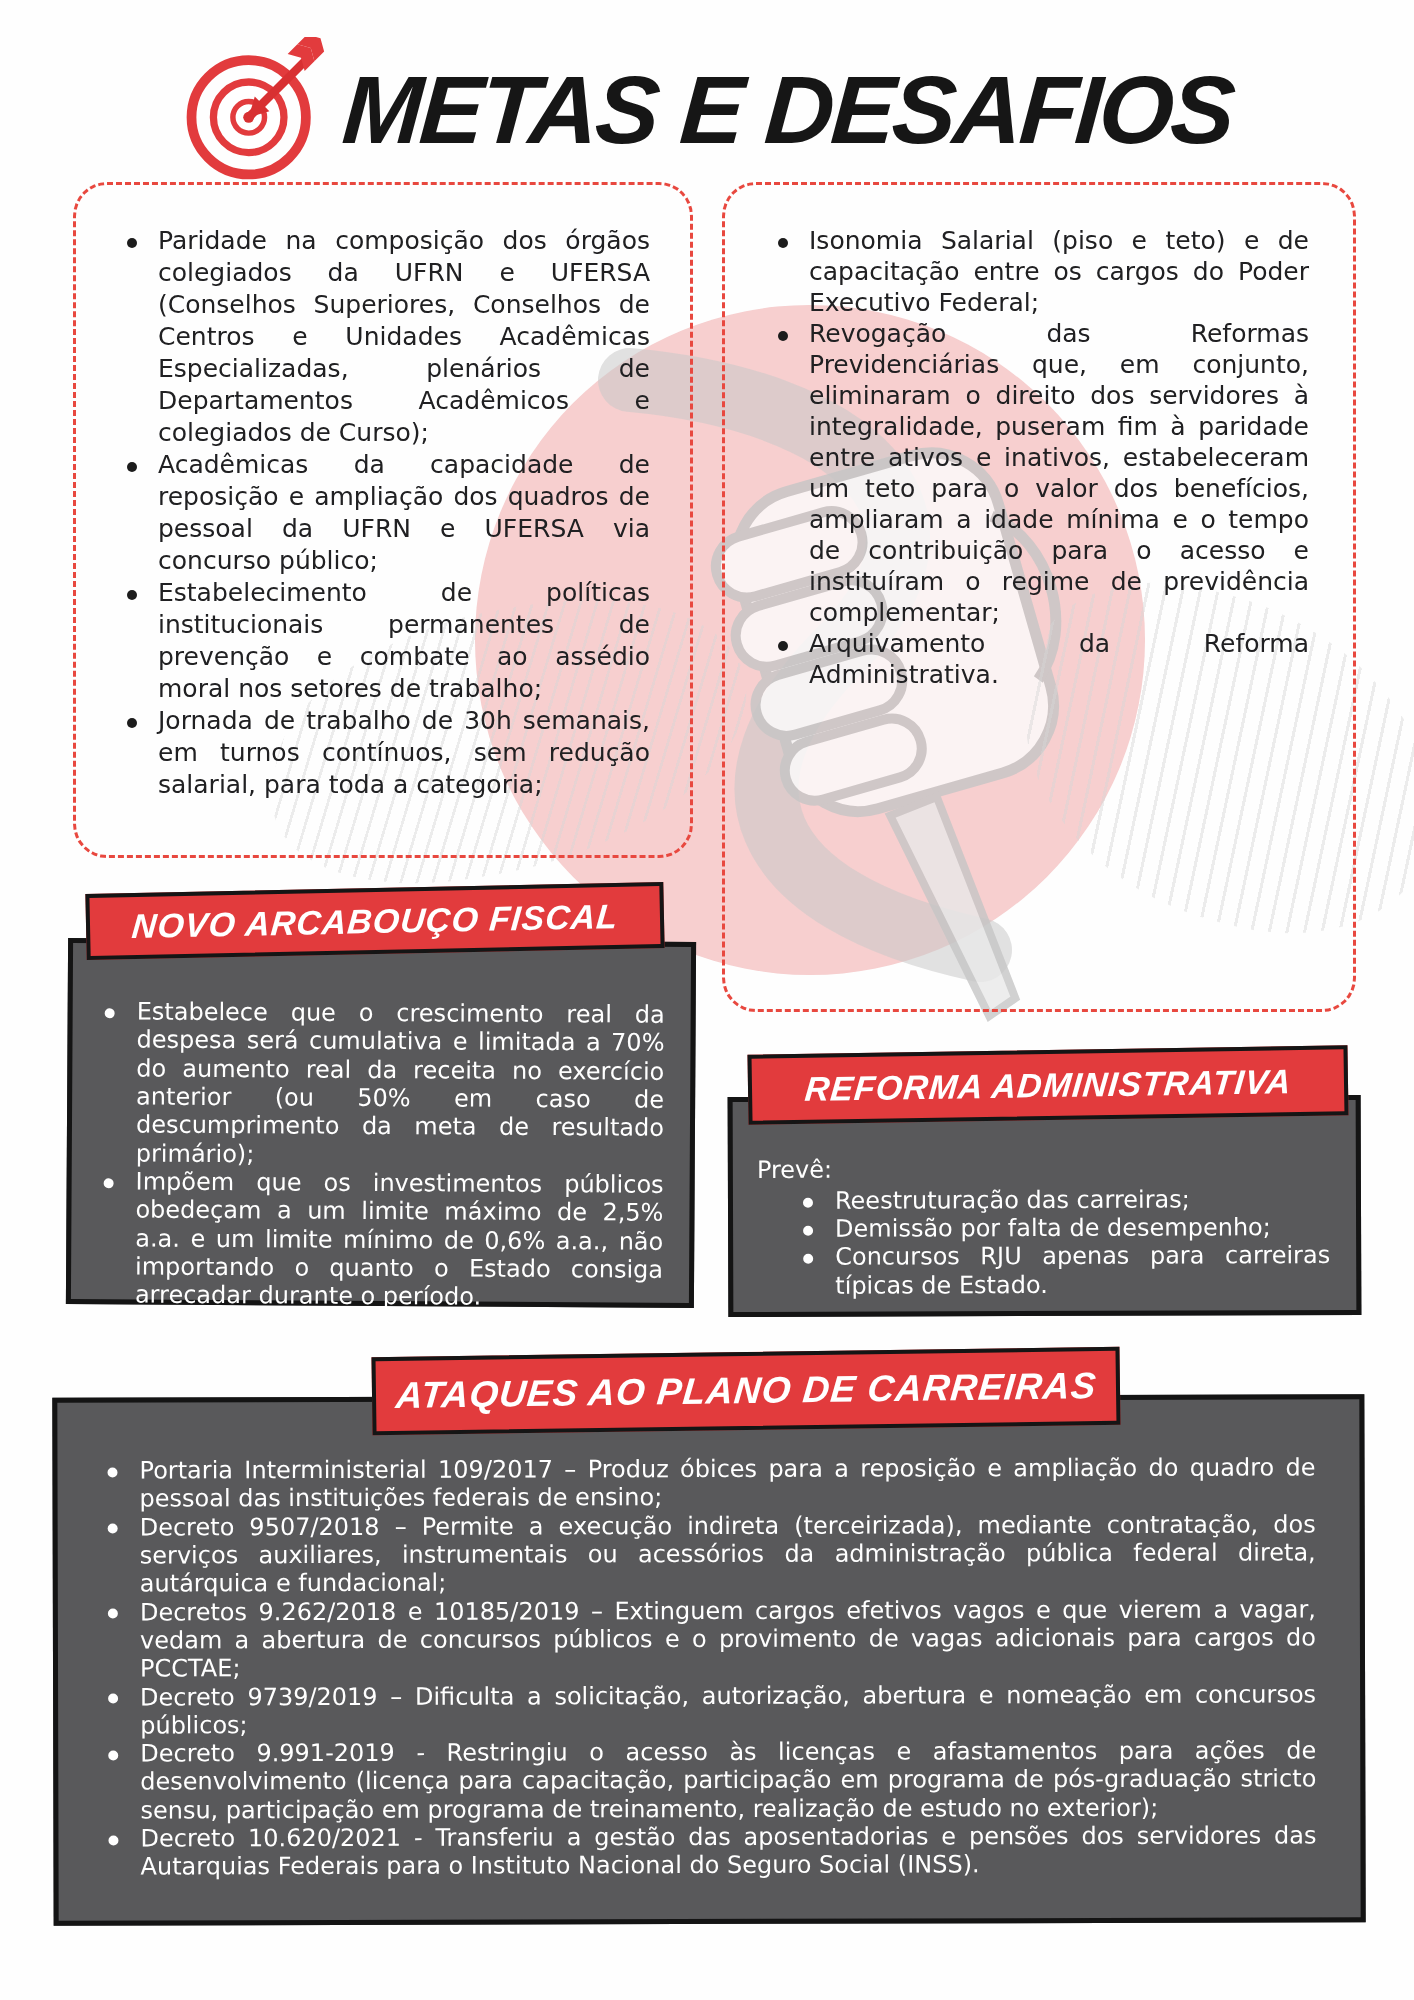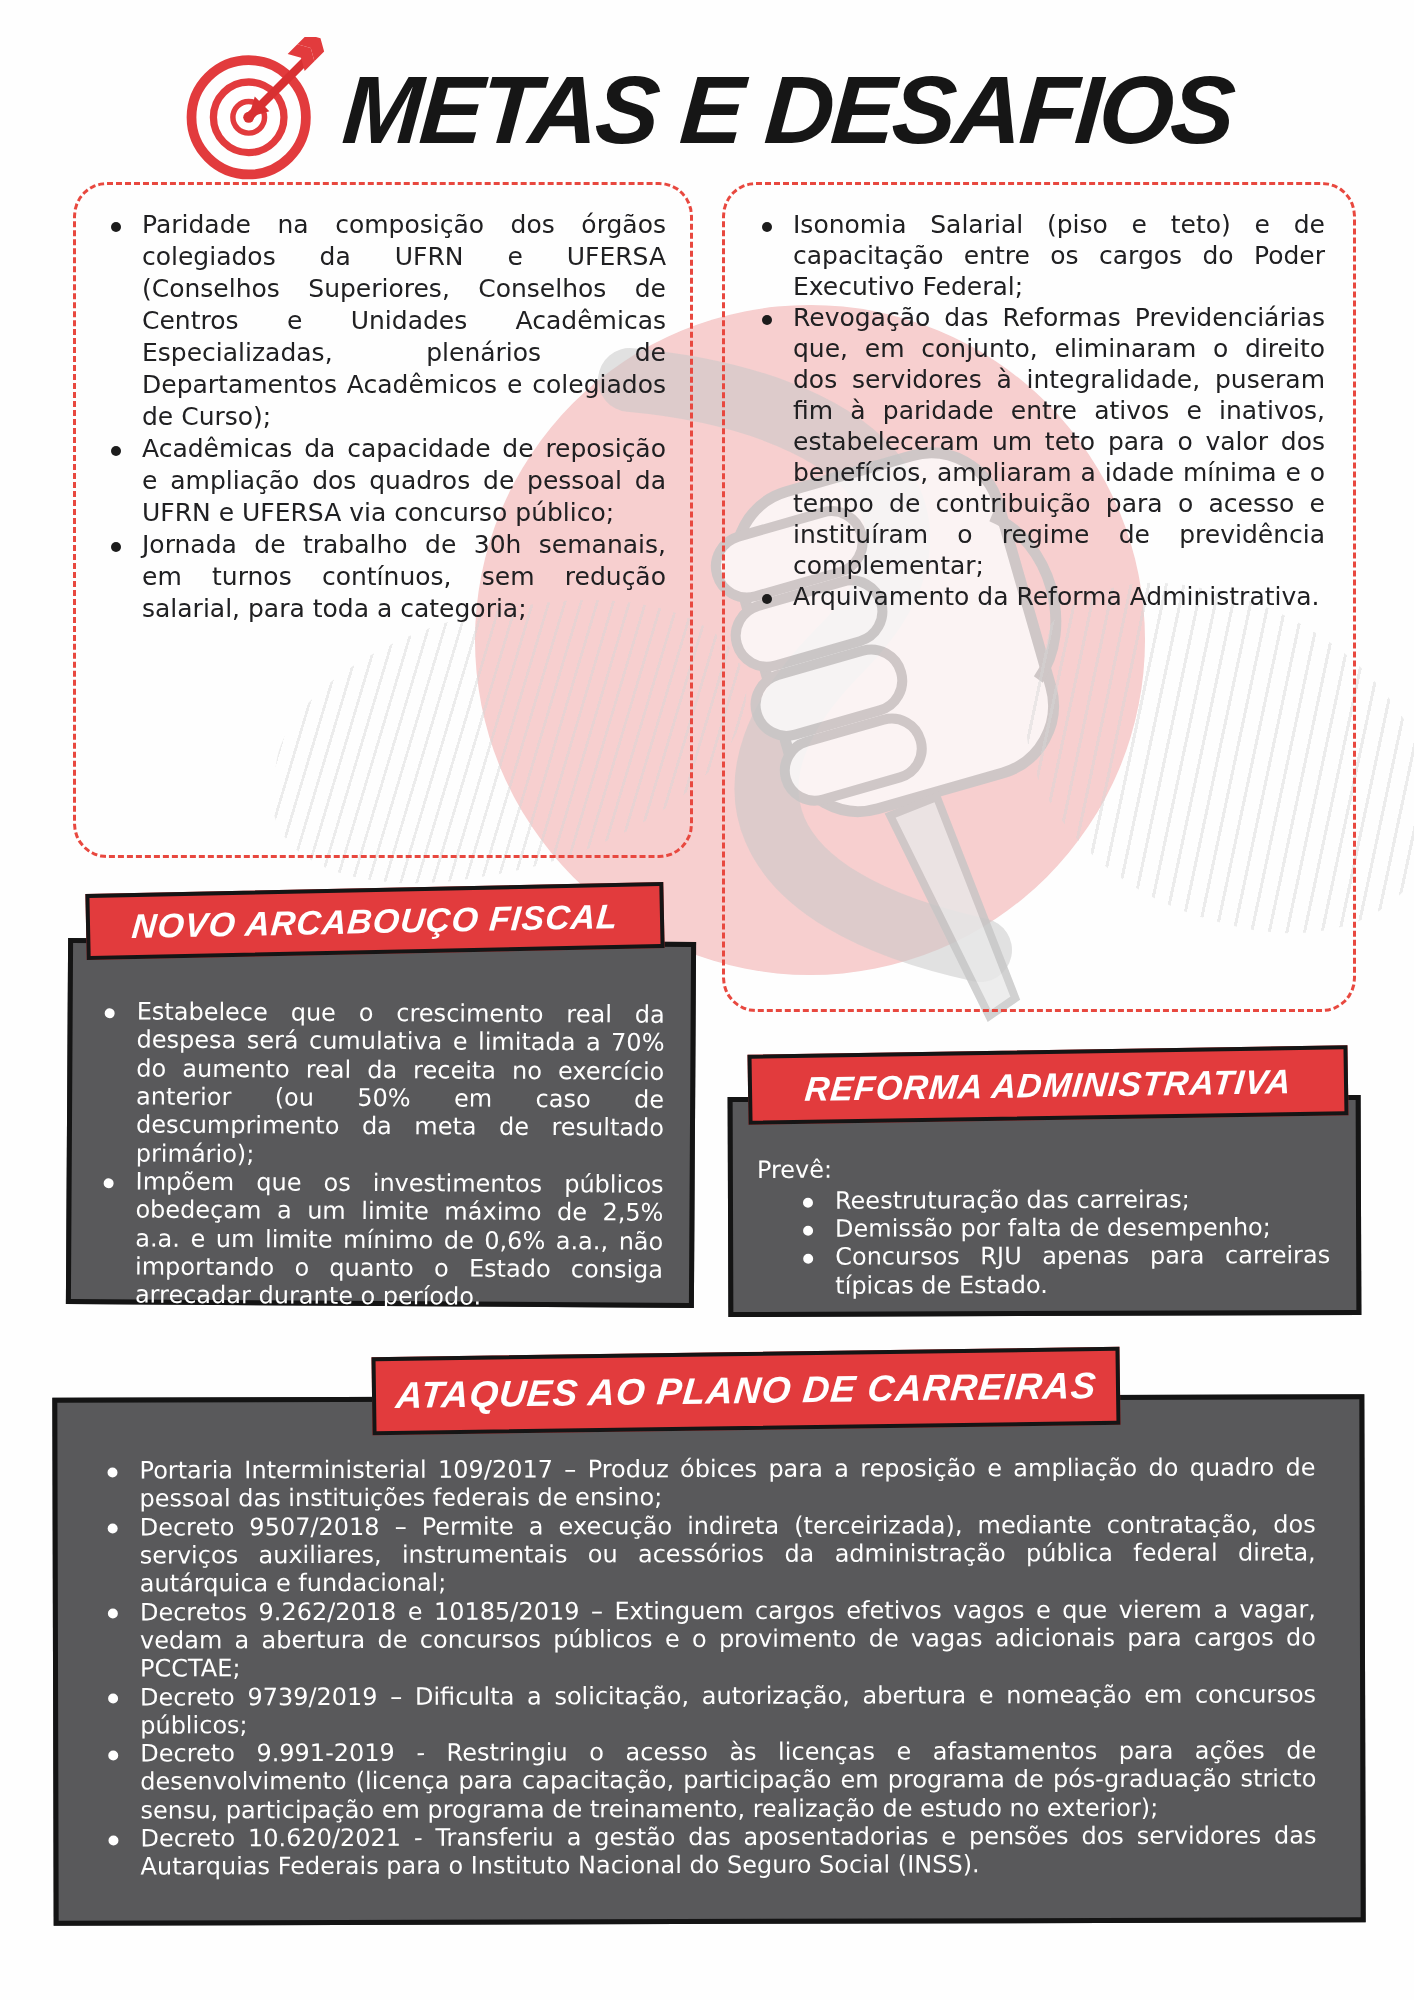--- a/index.html
+++ b/index.html
@@ -28,21 +28,21 @@
     font-size:96px;letter-spacing:-3px;color:#161616;margin:0;
     transform:skewX(-4deg);white-space:nowrap;
   }
   
   .goal-box{
     position:absolute;z-index:2;border:3px dashed #e8483f;border-radius:34px;
     background:transparent;box-sizing:border-box;
   }
   .goal-left{left:73px;top:182px;width:620px;height:676px;padding:24px 24px 14px 22px;}
   .goal-right{left:722px;top:182px;width:634px;height:830px;padding:24px 28px 14px 24px;}
-  .goal-box ul{margin:0;padding:0;list-style:none;}
+  .goal-box ul{margin:16px;padding:0;list-style:none;}
   .goal-box li{
     position:relative;padding-left:44px;text-align:justify;
     font-size:25px;color:#202022;
   }
   .goal-left li{line-height:1.28;}
   .goal-right li{line-height:1.24;}
   .goal-box li::before{
     content:"";position:absolute;left:13px;top:.52em;width:10px;height:10px;
     border-radius:50%;background:#1c1c1c;
   }
@@ -113,20 +113,21 @@
       <path d="M86 14 l11 3 l3 11 l8 -8 l-3 -11 l-11 -3 z" fill="#e23b3d"></path>
       <circle cx="54" cy="66" r="4.5" fill="#d83032"></circle>
     </svg>
     <h1 class="page-title">METAS E DESAFIOS</h1>
   </div>
 
   <div class="goal-box goal-left">
     <ul>
         <li>Paridade na composição dos órgãos colegiados da UFRN e UFERSA (Conselhos Superiores, Conselhos de Centros e Unidades Acadêmicas Especializadas, plenários de Departamentos Acadêmicos e colegiados de Curso);</li>
         <li>Acadêmicas da capacidade de reposição e ampliação dos quadros de pessoal da UFRN e UFERSA via concurso público;</li>
+        <li>Estabelecimento de políticas institucionais permanentes de prevenção e combate ao assédio moral nos setores de trabalho;</li>
         <li>Jornada de trabalho de 30h semanais, em turnos contínuos, sem redução salarial, para toda a categoria;</li>
       </ul>
   </div>
 
   <div class="goal-box goal-right">
     <ul>
         <li>Isonomia Salarial (piso e teto) e de capacitação entre os cargos do Poder Executivo Federal;</li>
         <li>Revogação das Reformas Previdenciárias que, em conjunto, eliminaram o direito dos servidores à integralidade, puseram fim à paridade entre ativos e inativos, estabeleceram um teto para o valor dos benefícios, ampliaram a idade mínima e o tempo de contribuição para o acesso e instituíram o regime de previdência complementar;</li>
         <li>Arquivamento da Reforma Administrativa.</li>
       </ul>

